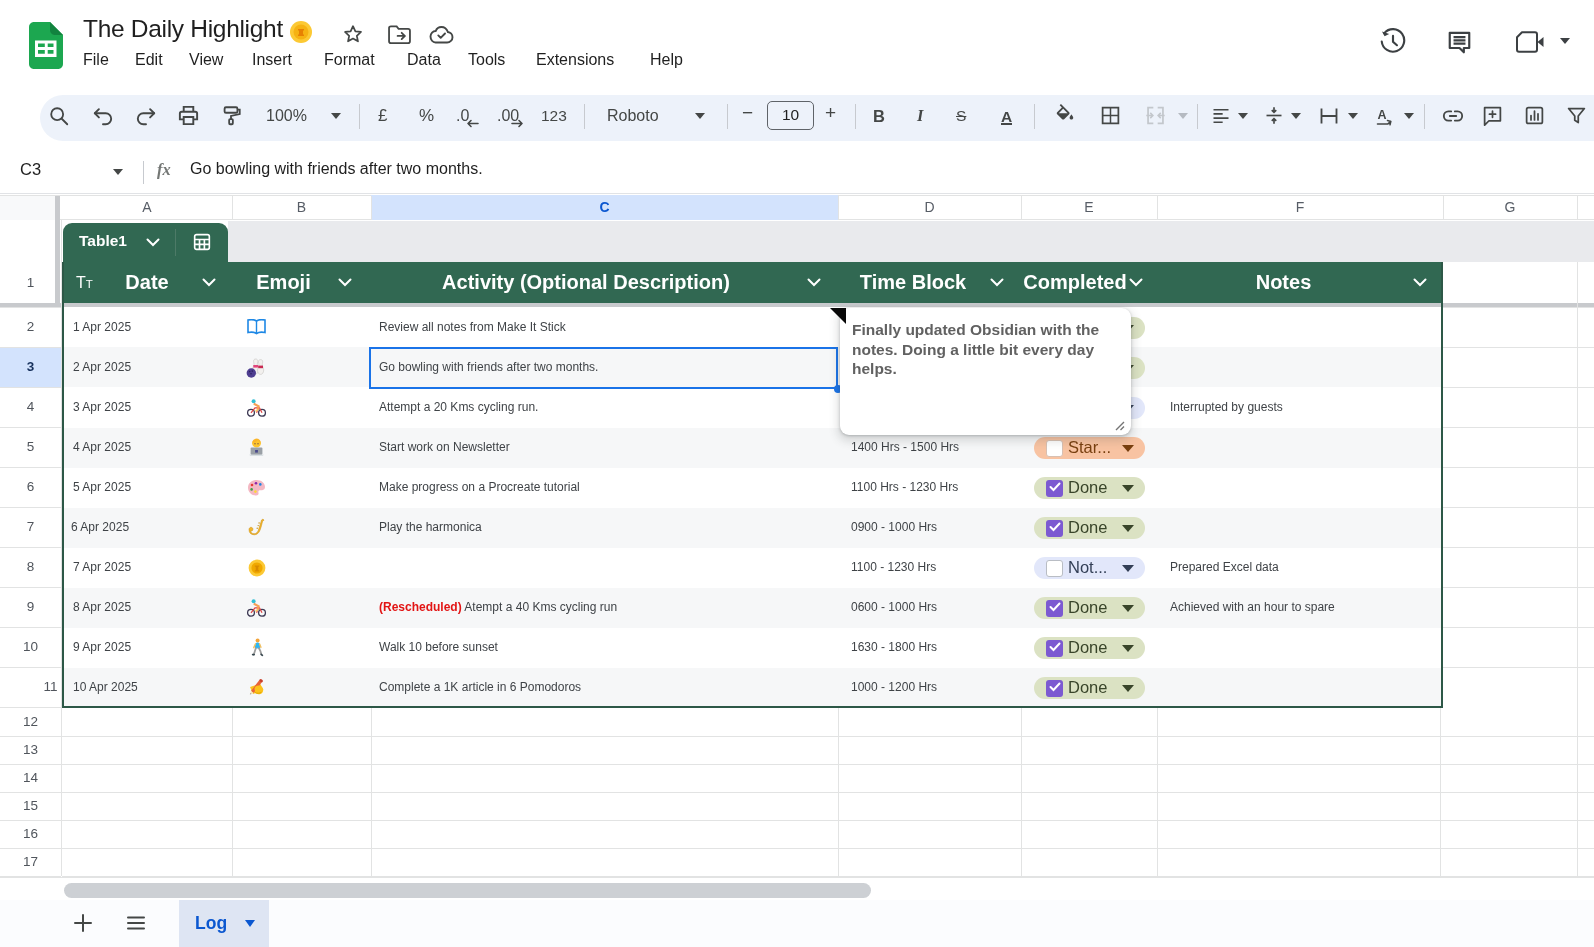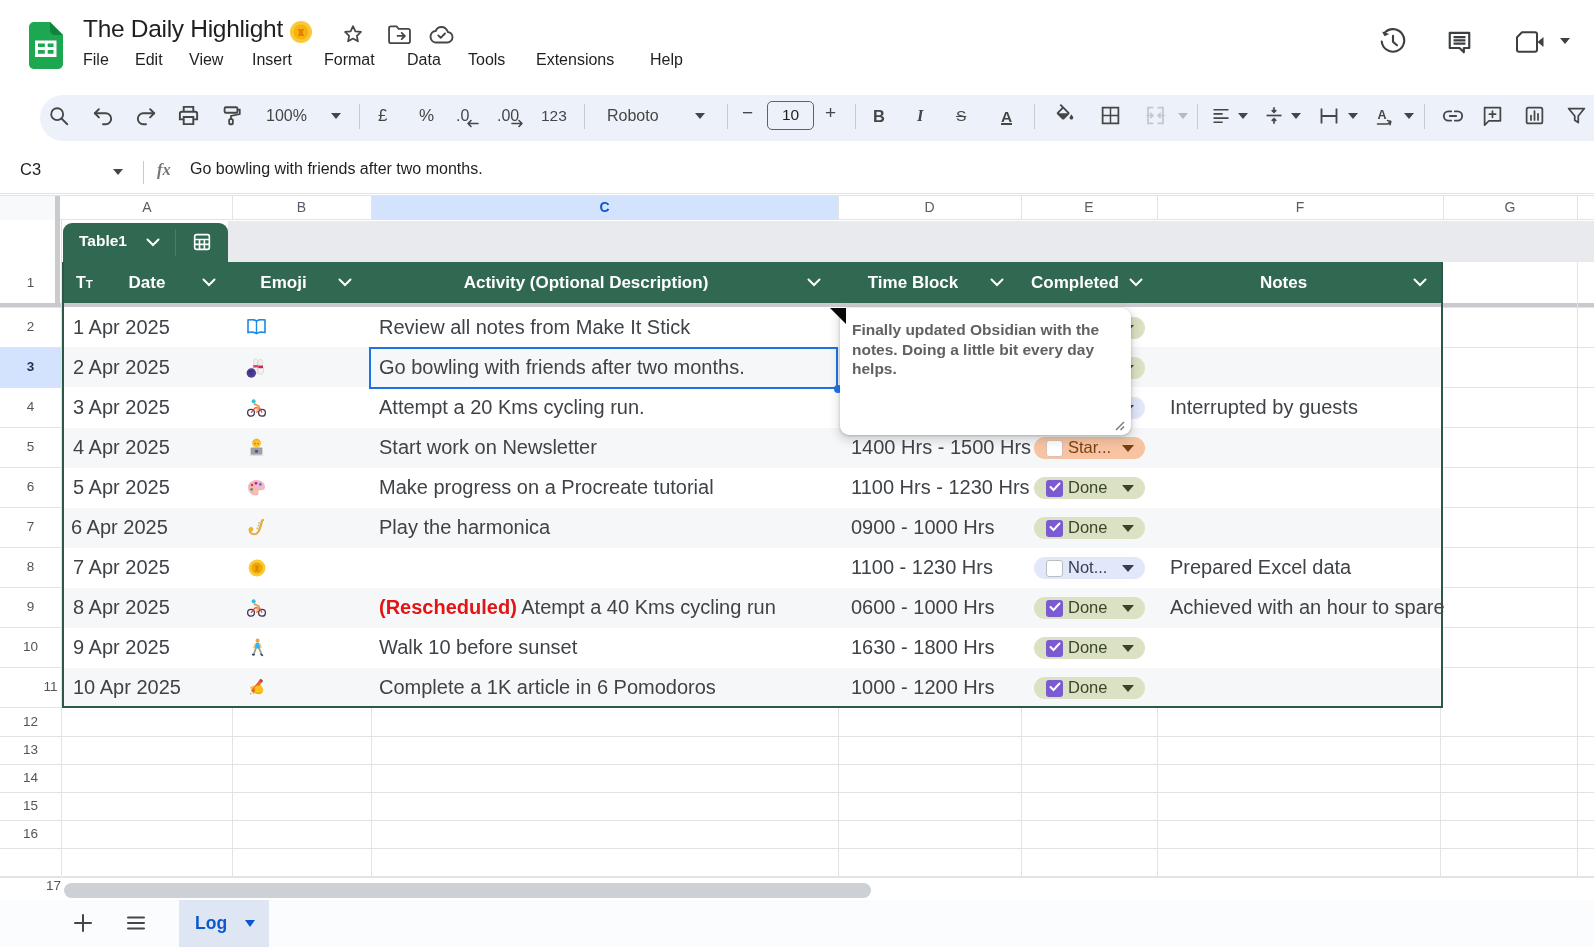--- a/index.html
+++ b/index.html
@@ -8,22 +8,22 @@
   #page { position:relative; width:1594px; height:947px; background:#fff;  }
   .abs { position:absolute; }
   svg { display:block; }
   .menuitem { position:absolute; top:51px; font-size:16px; color:#1f1f1f; }
   .colhead { position:absolute; top:195px; height:25px; line-height:25px; text-align:center;
     font-size:14px; color:#575d66; }
   .rownum { position:absolute; left:0; width:61px; text-align:center; font-size:13.5px; color:#50555c; }
   .gl-h { position:absolute; height:1px; background:#e2e3e3; }
   .gl-v { position:absolute; width:1px; background:#e2e3e3; }
   .hdrtxt { position:absolute; top:262px; height:41px; line-height:41px; color:#fff;
-    font-weight:bold; font-size:17px; text-align:center; }
-  .celltxt { position:absolute; font-size:20px; color:#3f4347; line-height:40px; height:40px; white-space:nowrap; }
+    font-weight:bold; font-size:20px; text-align:center; }
+  .celltxt { position:absolute; font-size:12px; color:#3f4347; line-height:40px; height:40px; white-space:nowrap; }
   .chip { position:absolute; left:1034px; width:111px; height:22px; border-radius:11px; }
   .chip .cb { position:absolute; left:12px; top:2.5px; width:17px; height:17px; border-radius:3px; }
   .chip .ct { position:absolute; left:34px; top:0; height:22px; line-height:21px; font-size:16.5px; }
   .chip .ar { position:absolute; right:11px; top:8px; width:0; height:0;
     border-left:6.5px solid transparent; border-right:6.5px solid transparent; }
   .tbtxt { position:absolute; font-size:15.5px; color:#444746; top:106px; height:20px; line-height:20px; }
   .tbdiv { position:absolute; top:104px; width:1px; height:25px; background:#c7cacf; }
   .caret { position:absolute; width:0; height:0; border-left:5px solid transparent;
     border-right:5px solid transparent; border-top:6px solid #444746; }
 </style>
@@ -234,21 +234,21 @@
     </svg>
   <svg class="abs" style="left:191px;top:231px;" width="22" height="22" viewBox="0 0 24 24" fill="none" stroke="#fff" stroke-width="1.8">
     <rect x="4" y="4" width="16" height="16" rx="2"></rect>
     <path d="M4 9.3 h16 M9.3 9.3 V20 M14.6 9.3 V20 M4 14.6 h16"></path>
   </svg>
 
   <div class="abs" style="left:55px;top:196px;width:5px;height:110px;background:#c8cacd;"></div>
   <div class="abs" style="left:0;top:303px;width:1594px;height:4px;background:#c8cacd;"></div>
 
   <div class="abs" style="left:62px;top:262px;width:1381px;height:41px;background:#316852;"></div>
-  <div class="hdrtxt" style="left:76px;font-size:16px;font-weight:bold;">T<span style="font-size:11.5px;">T</span></div>
+  <div class="hdrtxt" style="left:76px;font-size:16px;font-weight:normal;">T<span style="font-size:11.5px;">T</span></div>
   <div class="hdrtxt" style="left:62px;width:170px;">Date</div>
   <div class="hdrtxt" style="left:232px;width:103px;">Emoji</div>
   <div class="hdrtxt" style="left:371px;width:430px;">Activity (Optional Description)</div>
   <div class="hdrtxt" style="left:838px;width:150px;">Time Block</div>
   <div class="hdrtxt" style="left:1021px;width:108px;">Completed</div>
   <div class="hdrtxt" style="left:1157px;width:253px;">Notes</div>
   <svg class="abs hv" style="left:202px;top:278px;" width="14" height="9" viewBox="0 0 14 9" fill="none" stroke="#fff" stroke-width="2">
       <path d="M1.5 1.5 L7 7 12.5 1.5" stroke-linecap="round"></path>
     </svg>
   <svg class="abs hv" style="left:338px;top:278px;" width="14" height="9" viewBox="0 0 14 9" fill="none" stroke="#fff" stroke-width="2">
@@ -314,21 +314,21 @@
   <div class="rownum" style="top:507px;height:40px;line-height:40px;">7</div>
   <div class="rownum" style="top:547px;height:40px;line-height:40px;">8</div>
   <div class="rownum" style="top:587px;height:40px;line-height:40px;">9</div>
   <div class="rownum" style="top:627px;height:40px;line-height:40px;">10</div>
   <div class="rownum" style="top:667px;height:40px;line-height:40px;padding-left:40px;">11</div>
   <div class="rownum" style="top:708px;height:28px;line-height:28px;">12</div>
   <div class="rownum" style="top:736px;height:28px;line-height:28px;">13</div>
   <div class="rownum" style="top:764px;height:28px;line-height:28px;">14</div>
   <div class="rownum" style="top:792px;height:28px;line-height:28px;">15</div>
   <div class="rownum" style="top:820px;height:28px;line-height:28px;">16</div>
-  <div class="rownum" style="top:872px;height:34px;line-height:28px;margin-left:23px;">17</div>
+  <div class="rownum" style="top:848px;height:34px;line-height:28px;">17</div>
   <div class="gl-h" style="left:0;top:307px;width:61px;"></div>
   <div class="gl-h" style="left:0;top:347px;width:61px;"></div>
   <div class="gl-h" style="left:0;top:387px;width:61px;"></div>
   <div class="gl-h" style="left:0;top:427px;width:61px;"></div>
   <div class="gl-h" style="left:0;top:467px;width:61px;"></div>
   <div class="gl-h" style="left:0;top:507px;width:61px;"></div>
   <div class="gl-h" style="left:0;top:547px;width:61px;"></div>
   <div class="gl-h" style="left:0;top:587px;width:61px;"></div>
   <div class="gl-h" style="left:0;top:627px;width:61px;"></div>
   <div class="gl-h" style="left:0;top:667px;width:61px;"></div>

